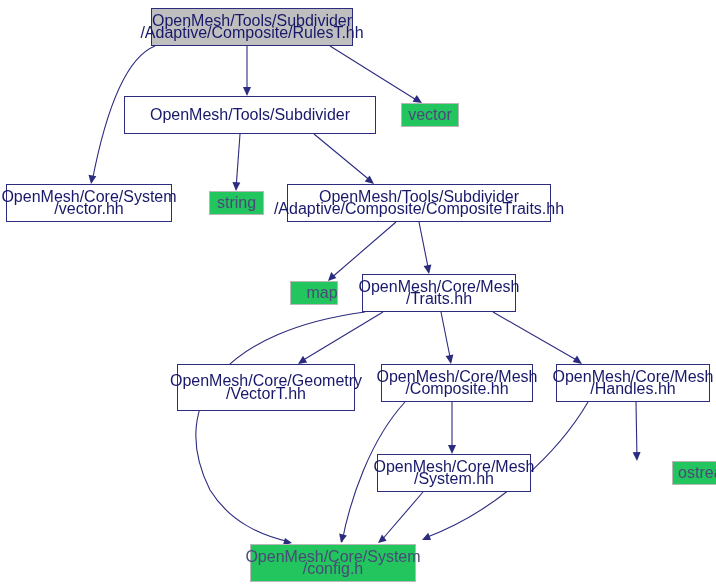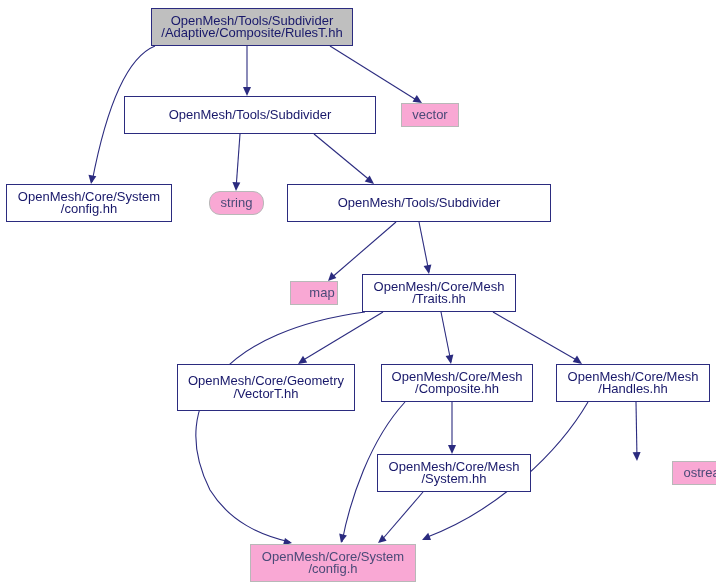--- a/index.html
+++ b/index.html
@@ -24,36 +24,36 @@
     pointer-events: none;
   }
   .node {
     position: absolute;
     box-sizing: border-box;
     display: flex;
     flex-direction: column;
     align-items: center;
     justify-content: center;
     text-align: center;
-    font-size: 13px;
+    font-size: 16px;
     line-height: 12.5px;
     color: #18186a;
     background: #ffffff;
     border: 1px solid #2b2b7f;
     white-space: pre;
   }
   .node.root {
     background: #bfbfbf;
     border: 1px solid #2b2b7f;
     color: #18186a;
   }
   .node.plain {
     border: 1px solid #b8b8b8;
     color: #4a4a78;
-    background: #f9a8d4;
+    background: #22c55e;
   }
   .node span {
     display: block;
   }
 </style>
 </head>
 <body>
 
 <div id="canvas">
 
@@ -91,23 +91,23 @@
         <path d="M 637,461 l -4.4,-8.8 l 8,-0.2 z" fill="#2b2b7f" stroke="none"></path>
         <path d="M 588,402 C 560,450 500,510 425,538" fill="none" stroke="#2b2b7f" stroke-width="1.1"></path>
         <path d="M 422,540 l 6.2,-7.3 l 2.8,7.4 z" fill="#2b2b7f" stroke="none"></path>
       </g>
   </svg>
 
   <div id="node-layer">
       <div class="node root" style="left: 151px; top: 8px; width: 202px; height: 38px;"><span>OpenMesh/Tools/Subdivider</span><span>/Adaptive/Composite/RulesT.hh</span></div>
       <div class="node" style="left: 124px; top: 96px; width: 252px; height: 38px;"><span>OpenMesh/Tools/Subdivider</span></div>
       <div class="node plain" style="left: 401px; top: 103px; width: 58px; height: 24px;"><span>vector</span></div>
-      <div class="node" style="left: 6px; top: 184px; width: 166px; height: 38px;"><span>OpenMesh/Core/System</span><span>/config.hh</span></div>
-      <div class="node plain" style="left: 209px; top: 191px; width: 55px; height: 24px; border-radius: 11px;"><span>string</span></div>
-      <div class="node" style="left: 287px; top: 184px; width: 264px; height: 38px;"><span>OpenMesh/Tools/Subdivider</span></div>
+      <div class="node" style="left: 6px; top: 184px; width: 166px; height: 38px;"><span>OpenMesh/Core/System</span><span>/vector.hh</span></div>
+      <div class="node plain" style="left: 209px; top: 191px; width: 55px; height: 24px;"><span>string</span></div>
+      <div class="node" style="left: 287px; top: 184px; width: 264px; height: 38px;"><span>OpenMesh/Tools/Subdivider</span><span>/Adaptive/Composite/CompositeTraits.hh</span></div>
       <div class="node plain" style="left: 290px; top: 281px; width: 48px; height: 24px; padding-left: 16px;"><span>map</span></div>
       <div class="node" style="left: 362px; top: 274px; width: 154px; height: 38px;"><span>OpenMesh/Core/Mesh</span><span>/Traits.hh</span></div>
       <div class="node" style="left: 177px; top: 364px; width: 178px; height: 47px;"><span>OpenMesh/Core/Geometry</span><span>/VectorT.hh</span></div>
       <div class="node" style="left: 381px; top: 364px; width: 152px; height: 38px;"><span>OpenMesh/Core/Mesh</span><span>/Composite.hh</span></div>
       <div class="node" style="left: 556px; top: 364px; width: 154px; height: 38px;"><span>OpenMesh/Core/Mesh</span><span>/Handles.hh</span></div>
       <div class="node" style="left: 377px; top: 454px; width: 154px; height: 38px;"><span>OpenMesh/Core/Mesh</span><span>/System.hh</span></div>
       <div class="node plain" style="left: 636px; top: 461px; width: 70px; height: 24px; margin-left: 36px;"><span>ostream</span></div>
       <div class="node plain" style="left: 250px; top: 544px; width: 166px; height: 38px;"><span>OpenMesh/Core/System</span><span>/config.h</span></div>
     </div>
 

